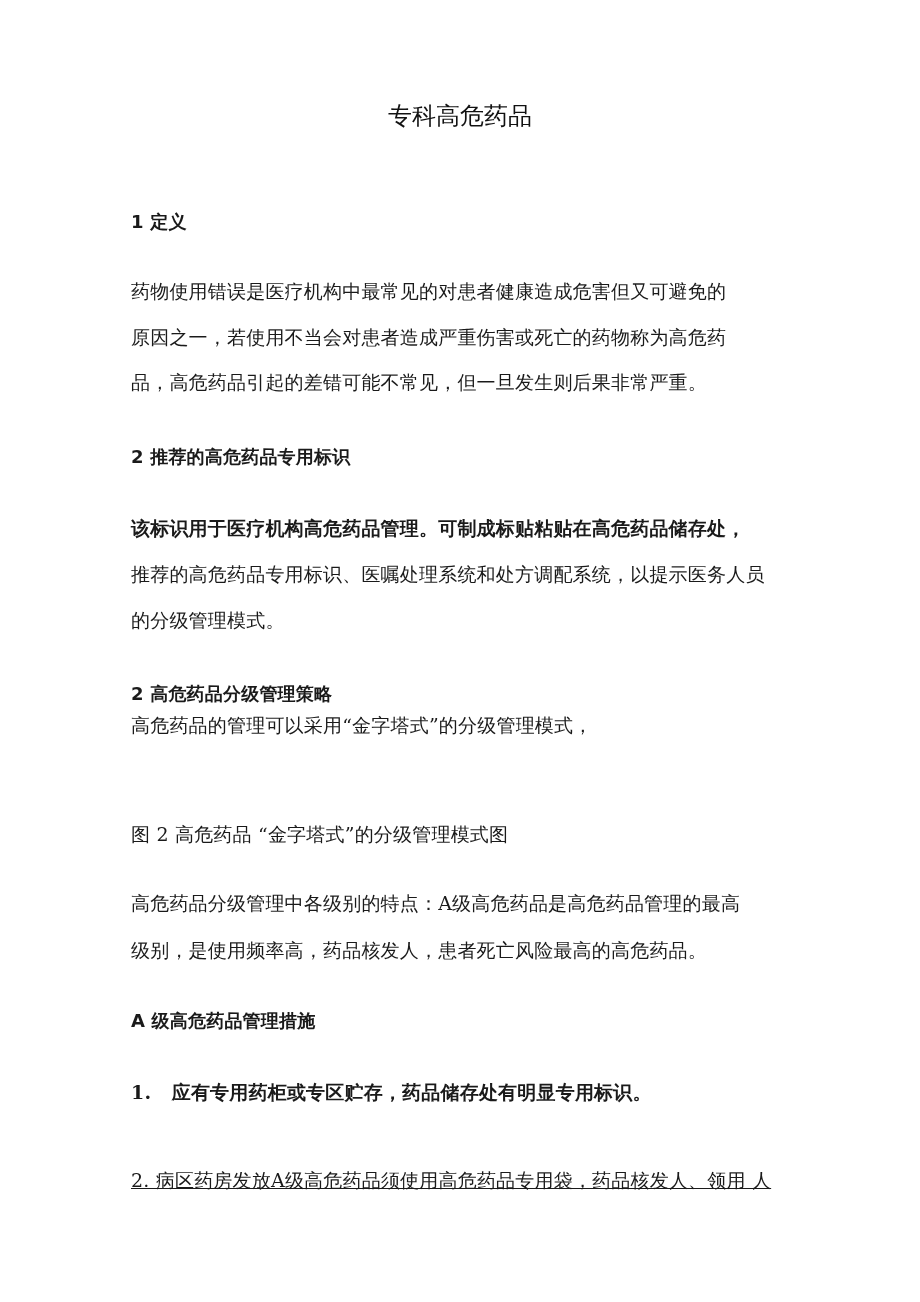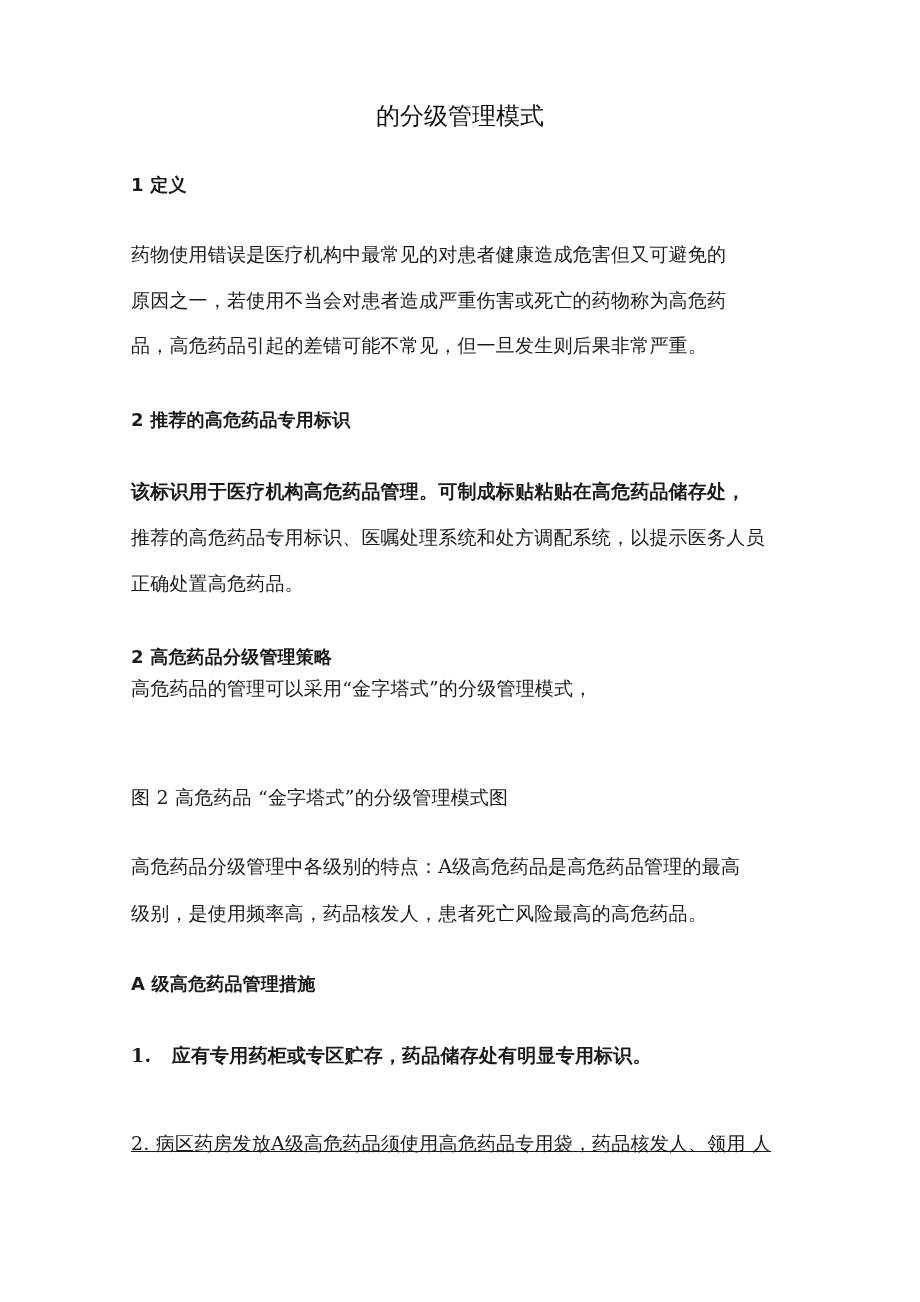--- a/index.html
+++ b/index.html
@@ -15,20 +15,21 @@
       font-family: "DejaVu Serif", "Liberation Serif", serif;
       color: #1a1a1a;
     }
     .line {
       position: absolute;
       left: 131px;
       white-space: nowrap;
       font-size: 19px;
       line-height: 24px;
       letter-spacing: 0.2px;
+      margin-top: 37px;
     }
     .title {
       position: absolute;
       left: 0;
       width: 920px;
       text-align: center;
       top: 101px;
       font-size: 24px;
       line-height: 30px;
       font-weight: normal;
@@ -39,31 +40,31 @@
       font-weight: bold;
       font-family: "DejaVu Sans", "Liberation Sans", sans-serif;
       font-size: 18px;
     }
   </style>
 </head>
 <body>
 
 <div>
 
-  <h1 class="title">的分级管理模式</h1>
+  <h1 class="title">专科高危药品</h1>
 
   <div class="line heading" style="top:173px;">1 定义</div>
   <div class="line" style="top:242px;">药物使用错误是医疗机构中最常见的对患者健康造成危害但又可避免的</div>
   <div class="line" style="top:288px;">原因之一，若使用不当会对患者造成严重伤害或死亡的药物称为高危药</div>
   <div class="line" style="top:333px;">品，高危药品引起的差错可能不常见，但一旦发生则后果非常严重。</div>
 
   <div class="line heading" style="top:408px;">2 推荐的高危药品专用标识</div>
   <div class="line" style="top:479px;font-weight:bold;">该标识用于医疗机构高危药品管理。可制成标贴粘贴在高危药品储存处，</div>
   <div class="line" style="top:525px;">推荐的高危药品专用标识、医嘱处理系统和处方调配系统，以提示医务人员</div>
-  <div class="line" style="top:571px;">正确处置高危药品。</div>
+  <div class="line" style="top:571px;">的分级管理模式。</div>
 
   <div class="line heading" style="top:645px;">2 高危药品分级管理策略</div>
   <div class="line" style="top:676px;">高危药品的管理可以采用“金字塔式”的分级管理模式，</div>
   <div class="line" style="top:785px;">图 2 高危药品 “金字塔式”的分级管理模式图</div>
   <div class="line" style="top:854px;">高危药品分级管理中各级别的特点：A级高危药品是高危药品管理的最高</div>
   <div class="line" style="top:901px;">级别，是使用频率高，药品核发人，患者死亡风险最高的高危药品。</div>
 
   <div class="line heading" style="top:972px;">A 级高危药品管理措施</div>
   <div class="line" style="top:1043px; white-space: pre; font-weight: bold;">1.   应有专用药柜或专区贮存，药品储存处有明显专用标识。</div>
   <div class="line" style="top:1131px;text-decoration:underline;">2. 病区药房发放A级高危药品须使用高危药品专用袋，药品核发人、领用 人</div>

